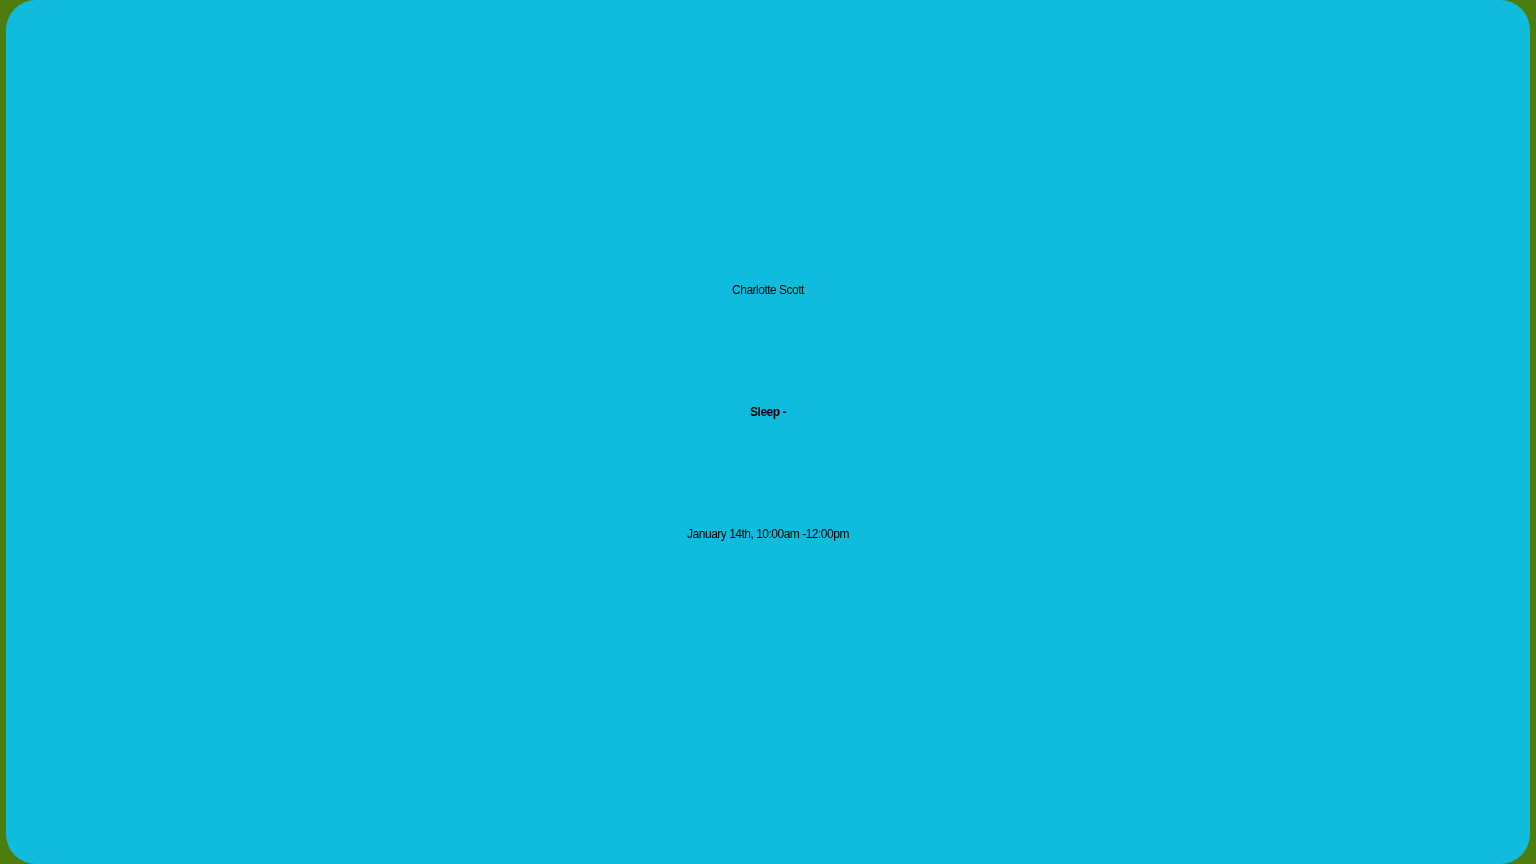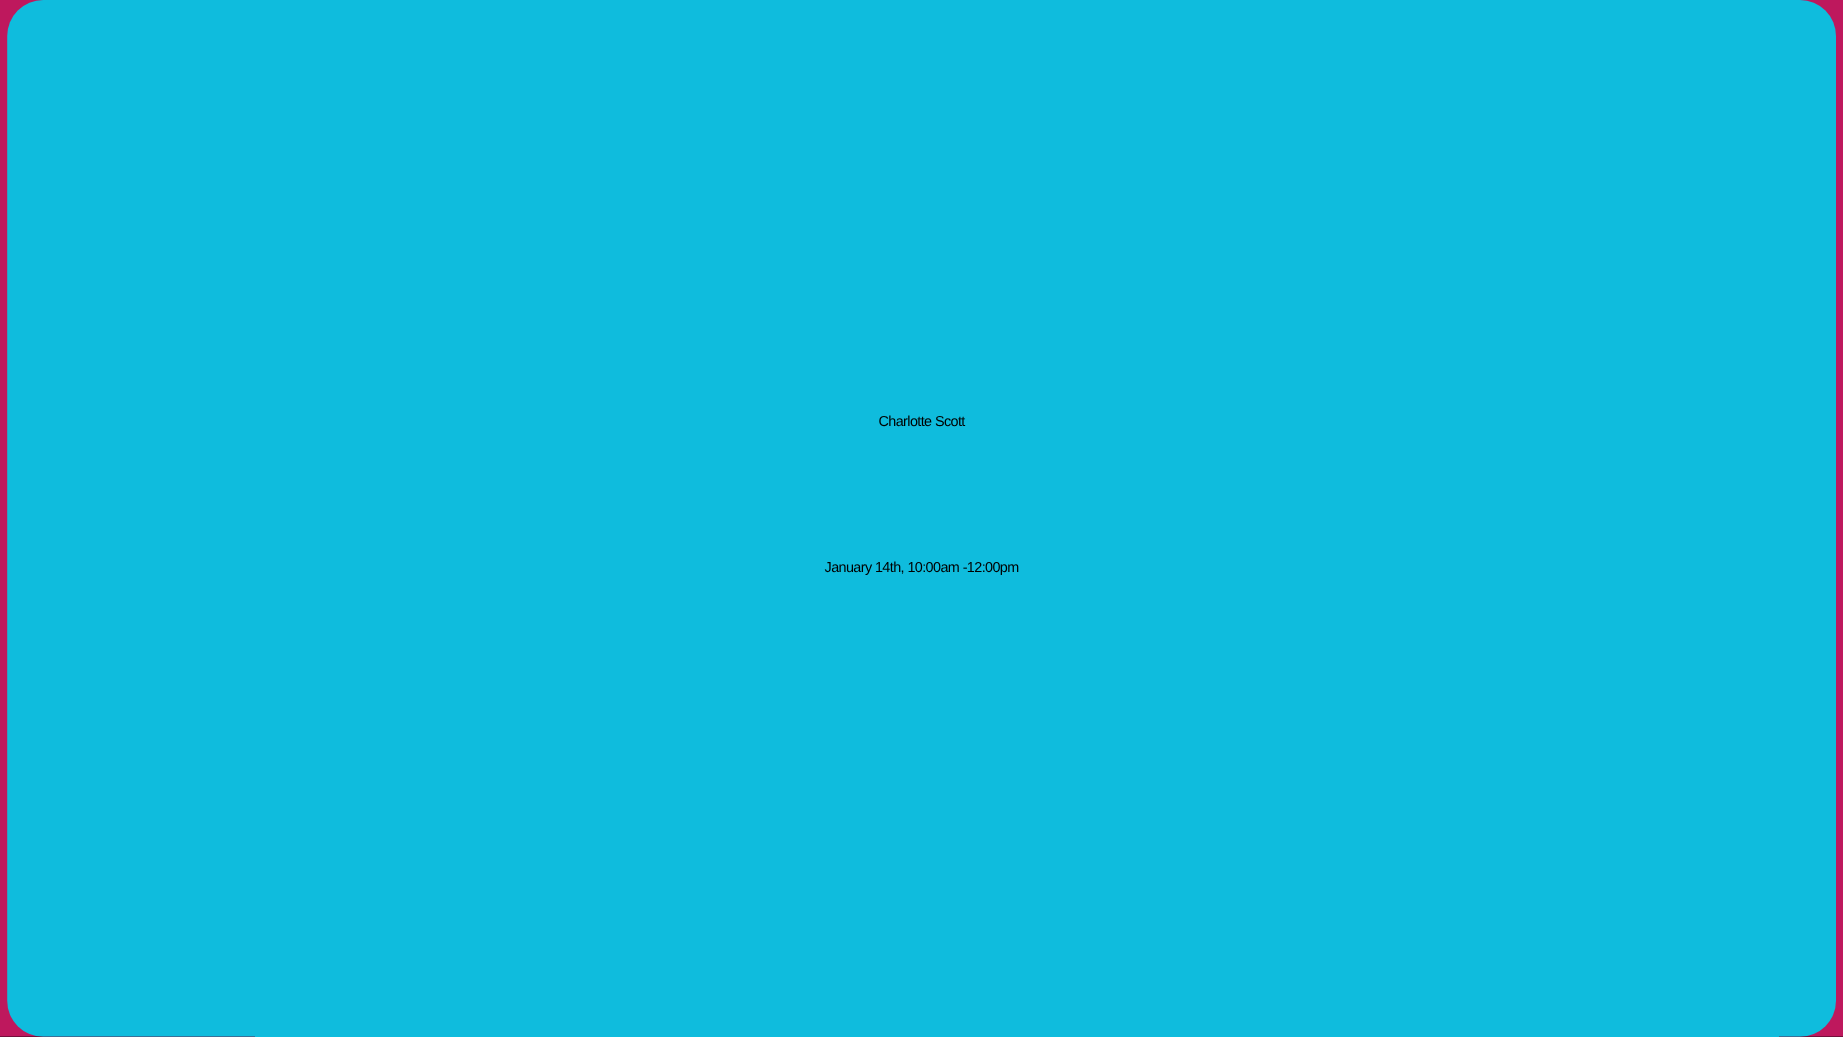--- a/index.html
+++ b/index.html
@@ -85,28 +85,29 @@
     font-size: 82px;
     font-weight: 400;
     line-height: 122px;
     font-stretch: semi-condensed;
     text-align: center;
   }
 </style>
 </head>
 <body>
 
-<div id="frame" style="background: #be185d;">
+<div id="frame" style="background: #4d7c0f;">
 
   <div id="event-card" style="background: rgb(15, 188, 221); border-radius: 30px;">
 
     <div id="card-text-block">
 
       <span class="card-line line-presenter" style="color: rgb(0, 0, 0); font-size: 12px;">Charlotte Scott</span>
 
+      <span class="card-line line-topic" style="color: rgb(0, 0, 0); font-size: 12px;">Sleep -</span>
 
 
       <span class="card-line line-datetime" style="color: rgb(0, 0, 0); font-size: 12px;">January 14th, 10:00am -12:00pm</span>
 
     </div>
 
   </div>
 
 </div>
 

